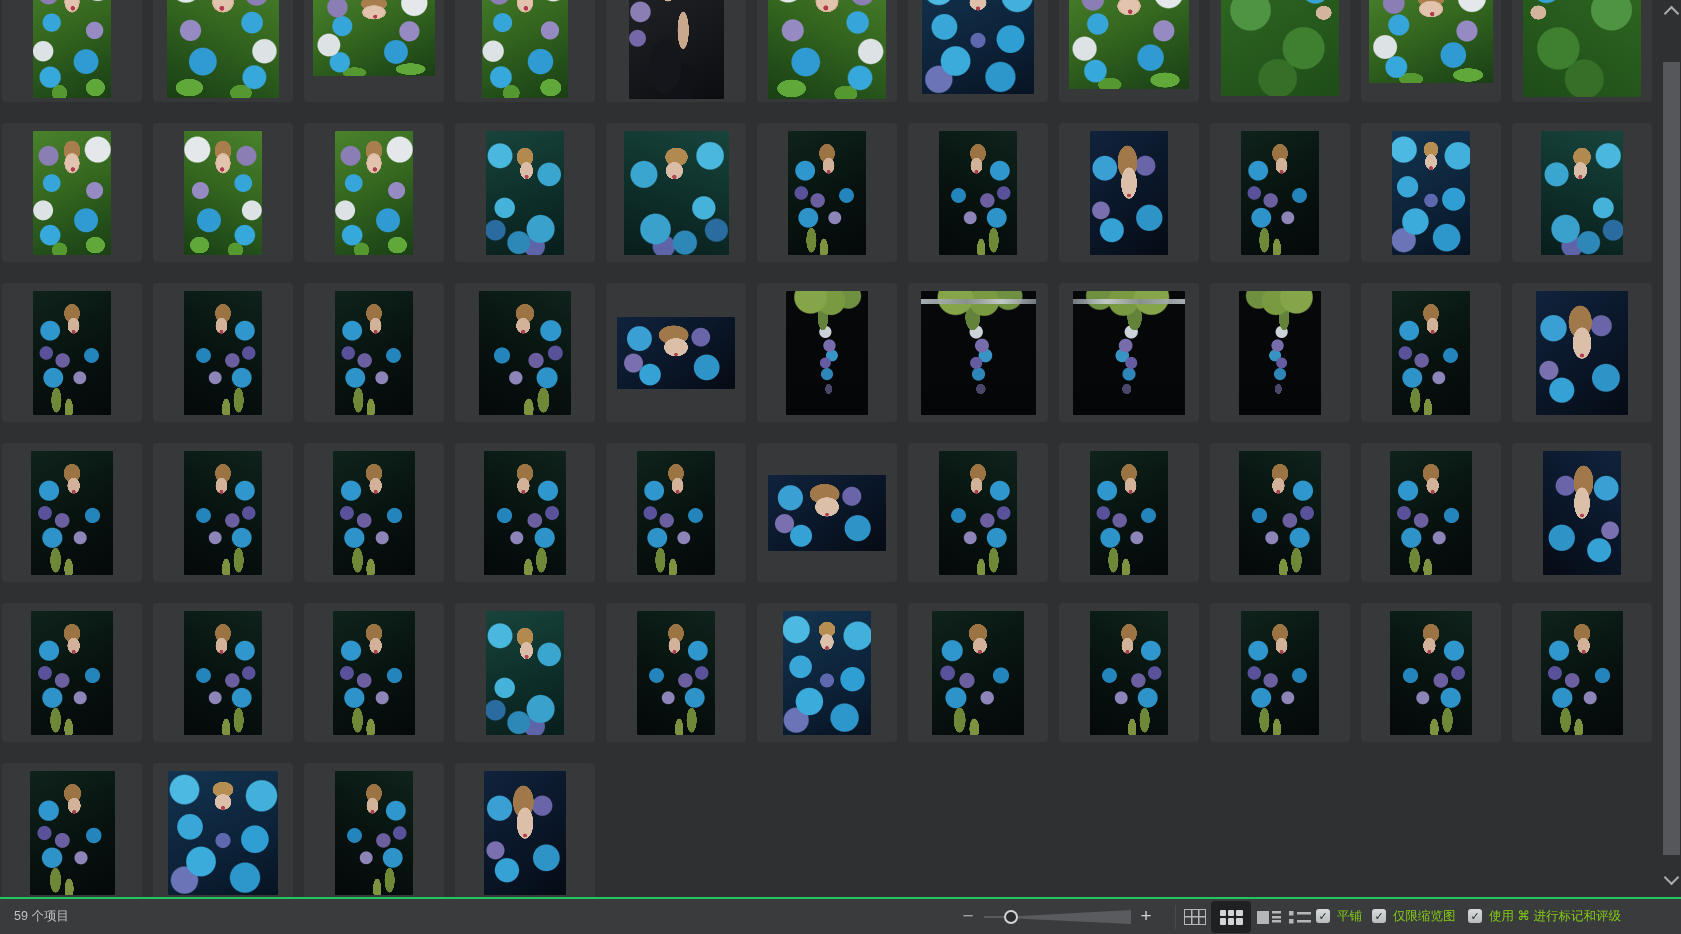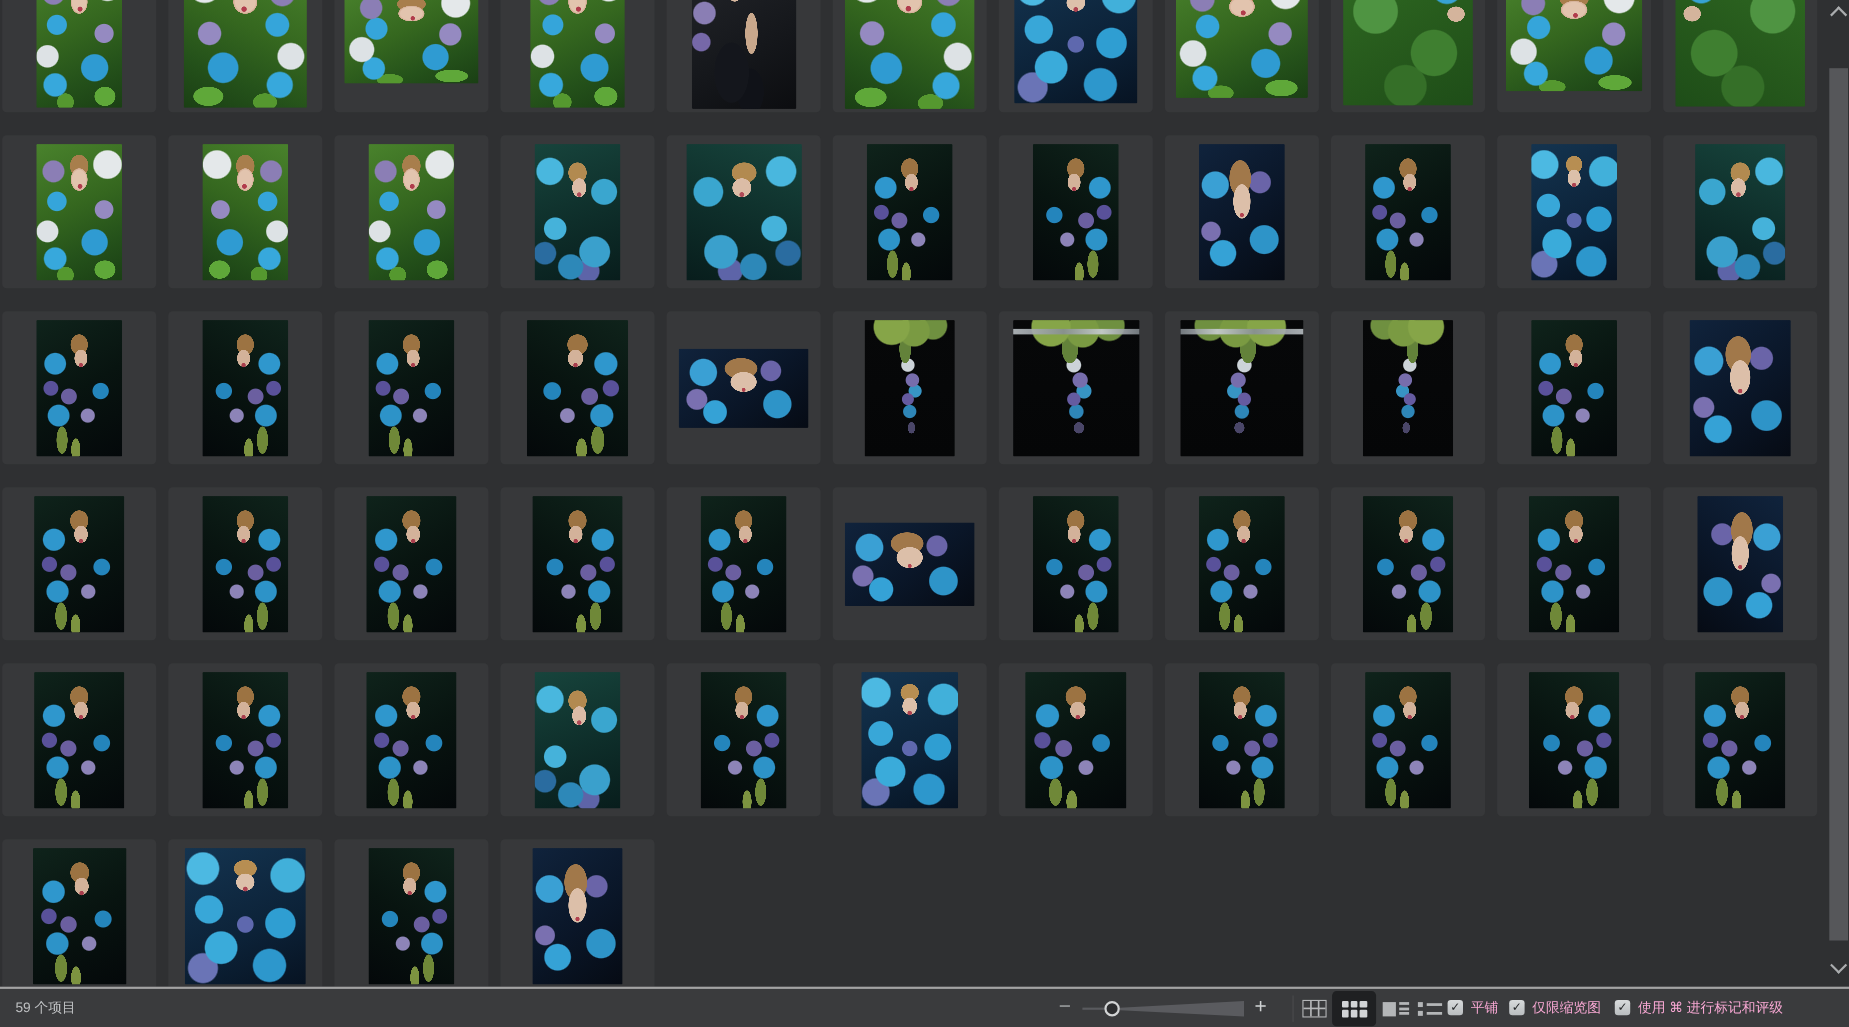--- a/index.html
+++ b/index.html
@@ -140,21 +140,21 @@
       linear-gradient(150deg, #23252a, #15171b 60%, #0c0d10);
   }
   
   .sb-thumb{position:absolute;left:1663px;width:17px;background:#56575a;}
   .chev{position:absolute;width:9px;height:9px;border-left:2px solid #aaacae;border-top:2px solid #aaacae;}
   .chev.up{left:1666px;top:8px;transform:rotate(45deg);}
   .chev.down{left:1666px;top:872px;transform:rotate(225deg);}
   
   .statusbar{
     position:absolute;left:0;top:897px;width:1681px;height:37px;
-    background:#3a3b3d;border-top:2px solid #a3a3a3;box-sizing:border-box;
+    background:#3a3b3d;border-top:2px solid #22c55e;box-sizing:border-box;
     color:#c2c4c6;font-size:12.5px;
   }
   .count{position:absolute;left:14px;top:0;line-height:35px;color:#bfc1c3;}
   .zoombtn{position:absolute;top:0;width:24px;height:35px;line-height:34px;text-align:center;
     font-size:19px;color:#cfd1d3;cursor:default;}
   .zoombtn.minus{left:956px;color:#9fa1a3;}
   .zoombtn.plus{left:1134px;}
   .slider{position:absolute;left:984px;top:0;width:150px;height:35px;}
   .slider-line{position:absolute;left:0;top:17px;width:24px;height:2px;background:#595a5e;}
   .slider-wedge{position:absolute;left:30px;top:10px;width:117px;height:16px;background:#5a5b5f;
@@ -176,21 +176,21 @@
     background-image:linear-gradient(#b4b6b8,#b4b6b8),linear-gradient(#b4b6b8,#b4b6b8),linear-gradient(#b4b6b8,#b4b6b8),linear-gradient(#b4b6b8,#b4b6b8);
     background-size:12px 13px,9px 2.5px,9px 2.5px,9px 2.5px;
     background-position:0 0.5px,15px 1px,15px 5.7px,15px 10.4px;background-repeat:no-repeat;}
   .icon-list{position:absolute;left:1289px;top:11px;width:22px;height:14px;
     background-image:linear-gradient(#b4b6b8,#b4b6b8),linear-gradient(#b4b6b8,#b4b6b8),linear-gradient(#b4b6b8,#b4b6b8),linear-gradient(#b4b6b8,#b4b6b8);
     background-size:4.5px 4.5px,4.5px 4.5px,14px 2.5px,14px 2.5px;
     background-position:0 1px,0 8.7px,8px 2px,8px 9.7px;background-repeat:no-repeat;}
   .checkbox{position:absolute;top:10px;width:14px;height:14px;border-radius:3px;
     background:linear-gradient(#d8dbdc,#b9bdbf);color:#26282a;font-size:11px;font-weight:bold;
     line-height:14px;text-align:center;}
-  .cb-label{position:absolute;top:0;line-height:35px;color:#f9a8d4;white-space:nowrap;}
+  .cb-label{position:absolute;top:0;line-height:35px;color:#84cc16;white-space:nowrap;}
 </style>
 </head>
 <body>
 
 <div class="grid-viewport">
     <div class="cell" style="left: 2px; top: -37px;">
       <div class="photo v-green" style="width: 78px; height: 130px;"></div>
     </div>
     <div class="cell" style="left: 153px; top: -37px;">
       <div class="photo v-green flip" style="width: 112px; height: 130px;"></div>

